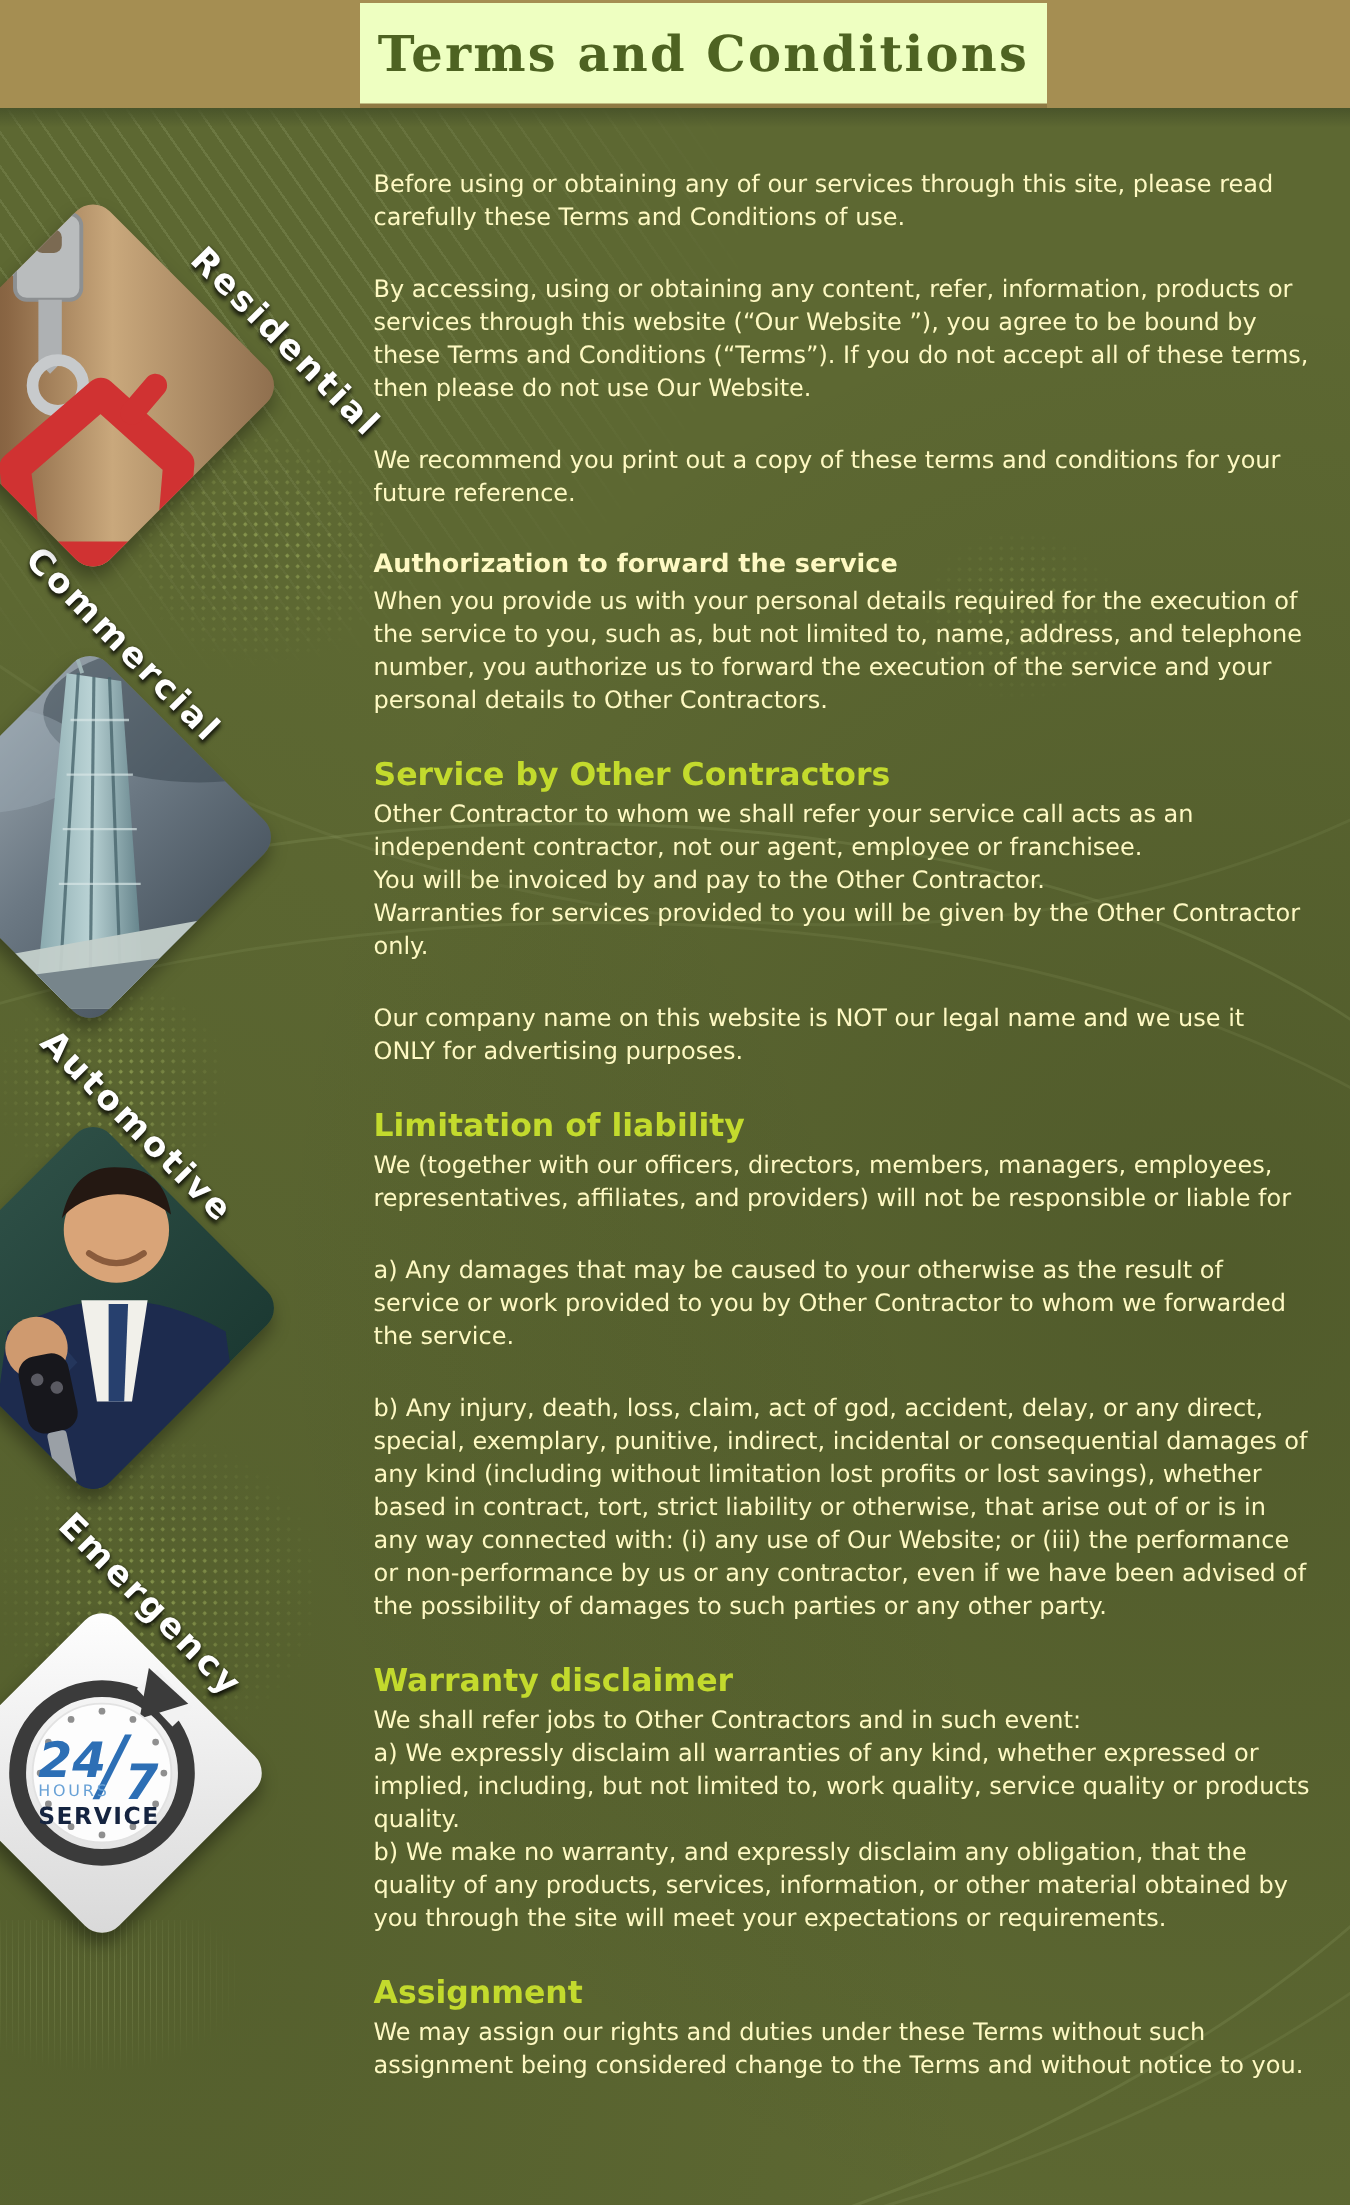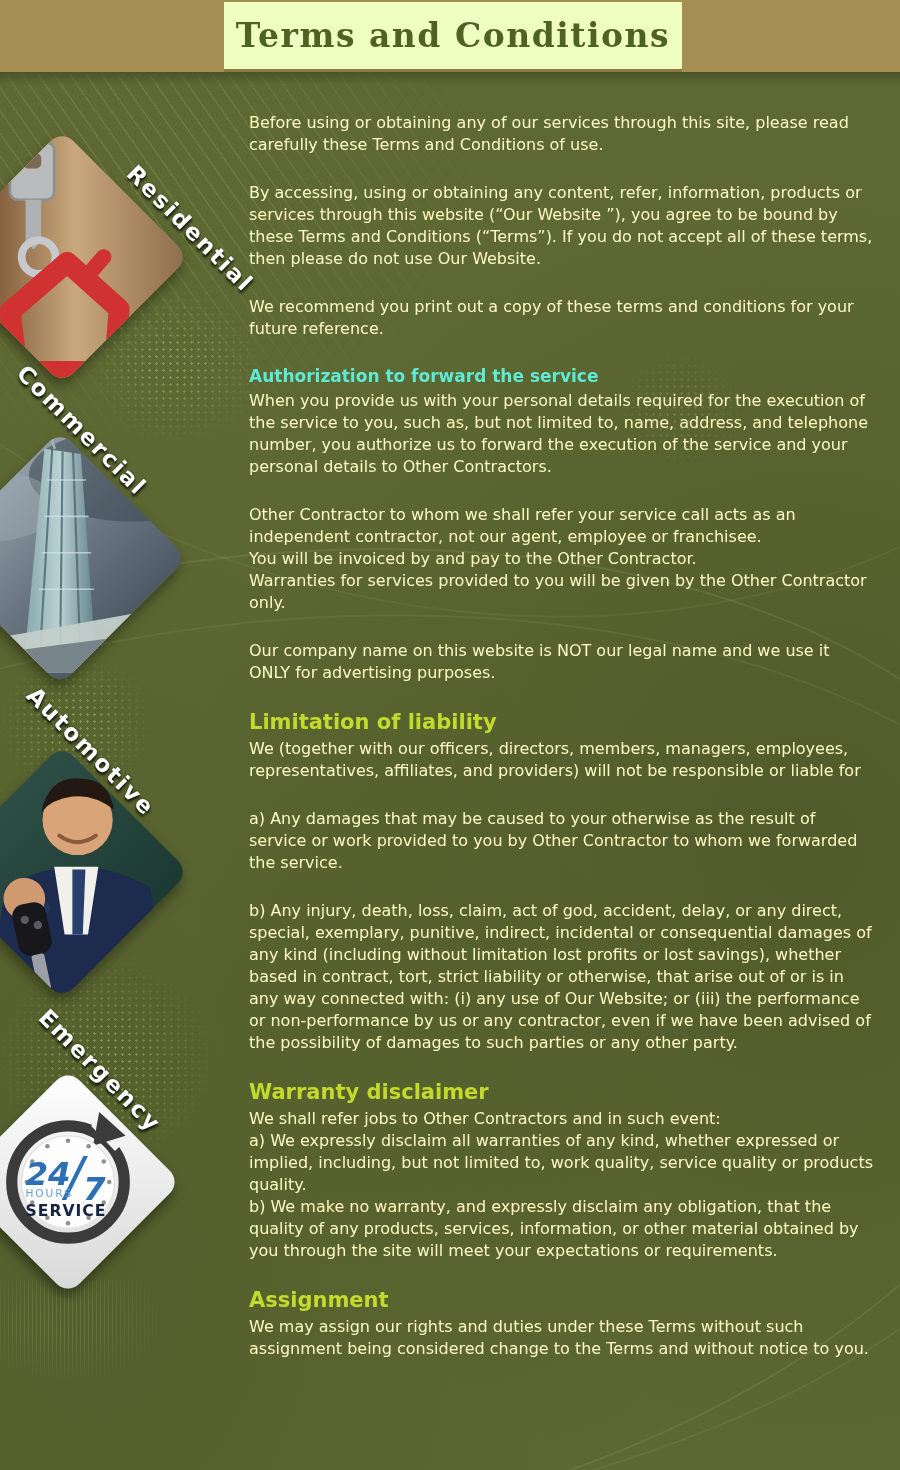--- a/index.html
+++ b/index.html
@@ -32,30 +32,30 @@
   .dots.d3{left:0;top:960px;width:210px;height:200px;}
   .dots.d4{left:615px;top:355px;width:130px;height:110px;opacity:.55;}
   .swoosh{position:absolute;border-radius:50%;border:2px solid rgba(219,233,170,.10);}
   .sw1{left:-620px;top:560px;width:1700px;height:980px;transform:rotate(-9deg);}
   .sw2{left:-540px;top:620px;width:1650px;height:900px;transform:rotate(-6deg);border-color:rgba(219,233,170,.08);}
   .sw3{left:-300px;top:-500px;width:1500px;height:1100px;transform:rotate(14deg);border-color:rgba(219,233,170,.07);}
   
   .band{position:absolute;left:0;top:0;width:900px;height:72px;background:#a58e52;}
   .band-shadow{position:absolute;left:0;top:72px;width:900px;height:13px;
     background:linear-gradient(#49542a, rgba(73,84,42,0));}
-  .title-box{position:absolute;left:224px;top:2px;width:458px;height:67px;
+  .title-box{position:absolute;left:240px;top:2px;width:458px;height:67px;
     background:#eeffc1;border-bottom:3px solid #8f7a44;
     display:flex;align-items:center;justify-content:center;}
   .title-box h1{margin:0;font-family:"DejaVu Serif","Liberation Serif",serif;
     font-size:33px;font-weight:bold;color:#4e6322;letter-spacing:1.5px;}
   
   .content{position:absolute;left:249px;top:112px;width:625px;}
   .para{font-size:16px;line-height:22px;margin:0 0 26px;color:#fef9c3;white-space:pre-line;}
   .h2{font-size:21px;line-height:24px;margin:0 0 4px;color:#c3da2d;font-weight:bold;}
-  .h3{font-size:17px;line-height:21px;margin:0 0 3px;color:#5eead4;font-weight:bold;}
+  .h3{font-size:17px;line-height:21px;margin:0 0 3px;color:#fef9c3;font-weight:bold;}
   .gap-lg{margin-top:26px;}
   
   .svc-label{position:absolute;transform:rotate(45deg);transform-origin:0 0;
     color:#fff;font-weight:bold;font-size:23px;letter-spacing:2px;white-space:nowrap;
     text-shadow:2px 2px 3px rgba(0,0,0,.8), 0 0 2px rgba(0,0,0,.45);cursor:pointer;}
   .lbl-res{left:140px;top:160px;}
   .lbl-com{left:30px;top:360px;}
   .lbl-aut{left:40px;top:682px;}
   .lbl-eme{left:52px;top:1004px;}
   .diamond{position:absolute;width:180px;height:180px;transform:rotate(45deg);
@@ -228,20 +228,21 @@
   <p class="para">By accessing, using or obtaining any content, refer, information, products or services through this website (“Our Website ”), you agree to be bound by these Terms and Conditions (“Terms”). If you do not accept all of these terms, then please do not use Our Website.</p>
   <p class="para">We recommend you print out a copy of these terms and conditions for your future reference.</p>
 
 
   <section>
     <h3 class="h3">Authorization to forward the service</h3>
     <p class="para">When you provide us with your personal details required for the execution of the service to you, such as, but not limited to, name, address, and telephone number, you authorize us to forward the execution of the service and your personal details to Other Contractors.</p>
   </section>
 
   <section>
+    <h2 class="h2">Service by Other Contractors</h2>
     <p class="para">Other Contractor to whom we shall refer your service call acts as an independent contractor, not our agent, employee or franchisee.
 You will be invoiced by and pay to the Other Contractor.
 Warranties for services provided to you will be given by the Other Contractor only.</p>
     <p class="para gap-lg">Our company name on this website is NOT our legal name and we use it ONLY for advertising purposes.</p>
   </section>
 
   <section>
     <h2 class="h2">Limitation of liability</h2>
     <p class="para">We (together with our officers, directors, members, managers, employees, representatives, affiliates, and providers) will not be responsible or liable for</p>
     <p class="para">a) Any damages that may be caused to your otherwise as the result of service or work provided to you by Other Contractor to whom we forwarded the service.</p>

